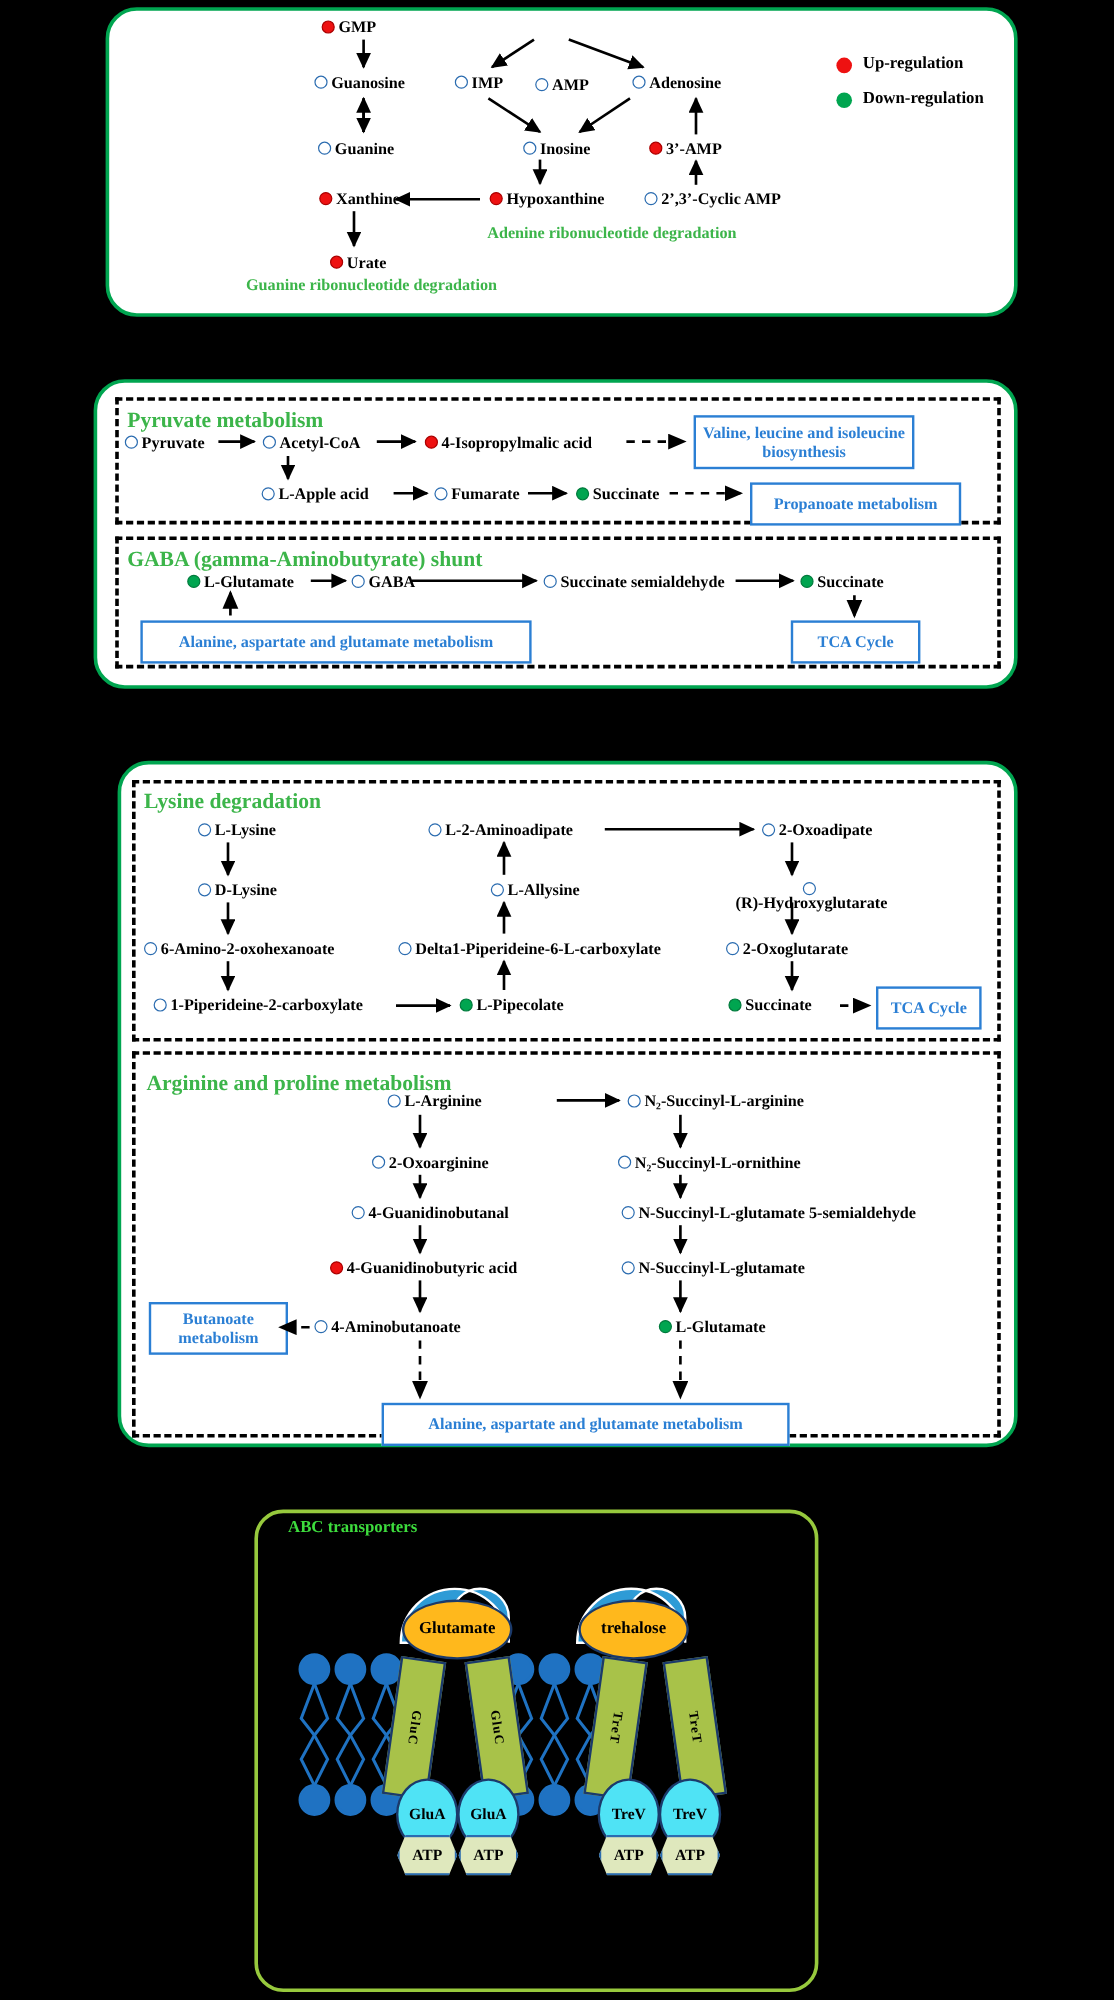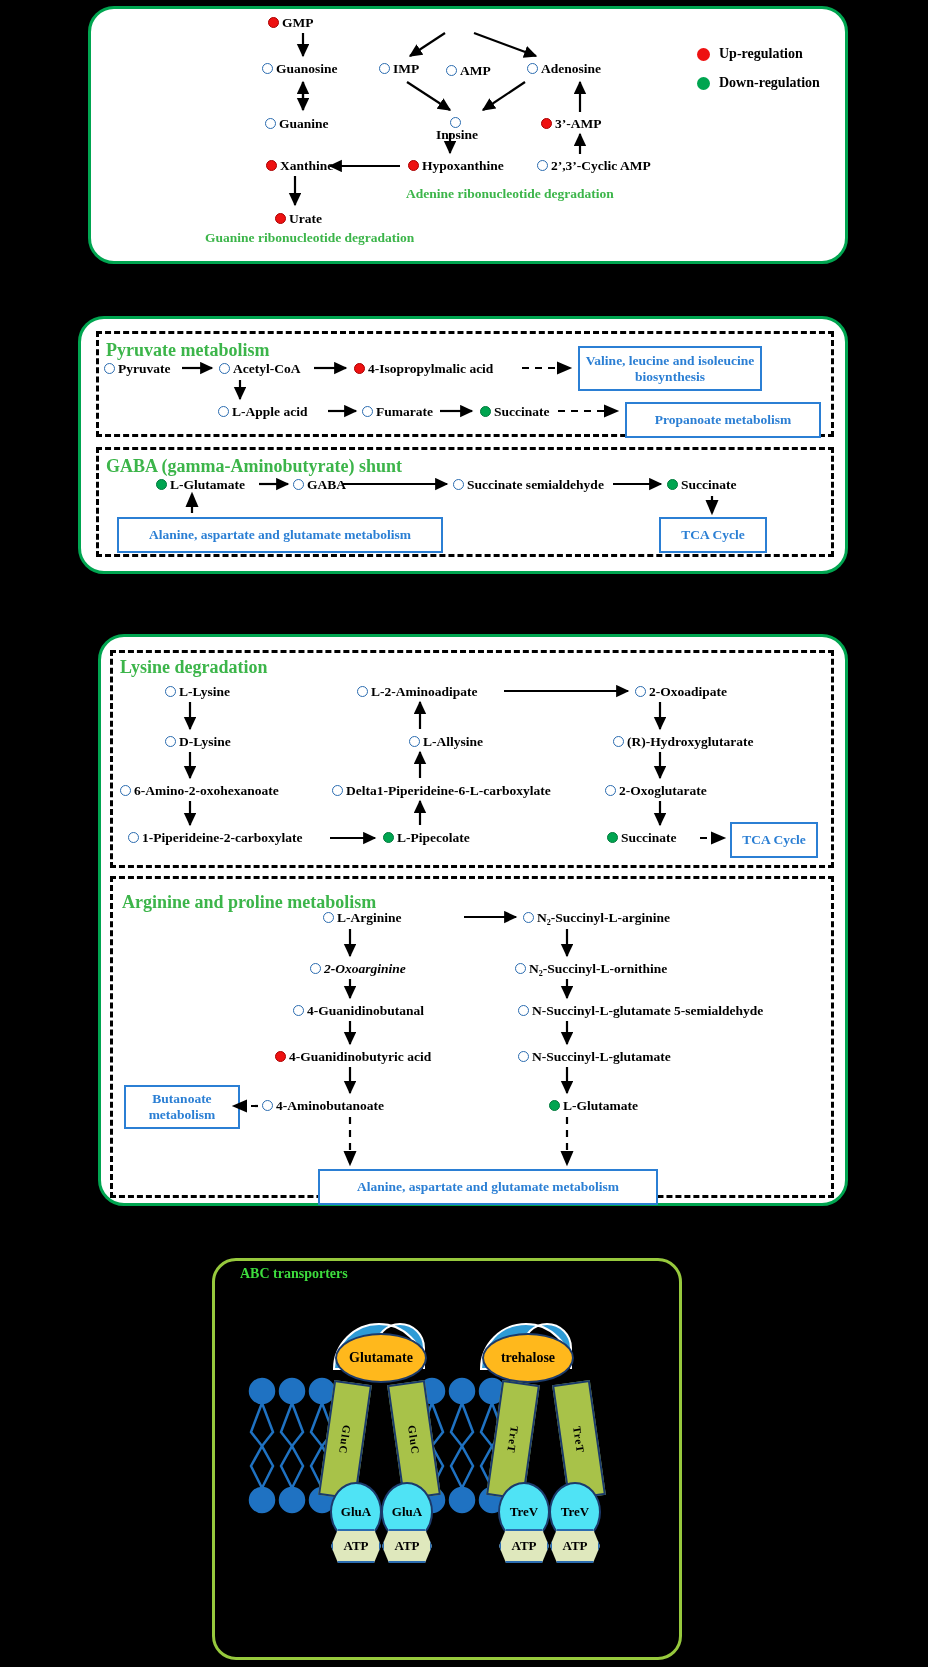--- a/index.html
+++ b/index.html
@@ -70,21 +70,21 @@
   <span class="txt">IMP</span>
   </div>
 <div class="node" style="left:527px;top:62px;">
   <span class="dot open"></span>
   <span class="txt">Adenosine</span>
   </div>
 <div class="node" style="left:265px;top:117px;">
   <span class="dot open"></span>
   <span class="txt">Guanine</span>
   </div>
-<div class="node" style="left:436px;top:117px;flex-direction:column;">
+<div class="node" style="left:436px;top:117px;">
   <span class="dot open"></span>
   <span class="txt">Inosine</span>
   </div>
 <div class="node" style="left:541px;top:117px;">
   <span class="dot up"></span>
   <span class="txt">3’-AMP</span>
   </div>
 <div class="node" style="left:266px;top:159px;">
   <span class="dot up"></span>
   <span class="txt">Xanthine</span>
@@ -134,21 +134,21 @@
   <span class="txt">Fumarate</span>
   </div>
 <div class="node" style="left:480px;top:405px;">
   <span class="dot down"></span>
   <span class="txt">Succinate</span>
   </div>
 
 <div class="bluebox" style="left:578px;top:346px;width:184px;height:45px;">
   <span>Valine, leucine and isoleucine biosynthesis</span>
   </div>
-<div class="bluebox" style="left:625px;top:402px;width:196px;height:25px;">
+<div class="bluebox" style="left:625px;top:402px;width:176px;height:25px;">
   <span>Propanoate metabolism</span>
   </div>
 
 <div class="node" style="left:156px;top:478px;">
   <span class="dot down"></span>
   <span class="txt">L-Glutamate</span>
   </div>
 <div class="node" style="left:293px;top:478px;">
   <span class="dot open"></span>
   <span class="txt">GABA</span>
@@ -191,21 +191,21 @@
   <span class="txt">2-Oxoadipate</span>
   </div>
 <div class="node" style="left:165px;top:735px;">
   <span class="dot open"></span>
   <span class="txt">D-Lysine</span>
   </div>
 <div class="node" style="left:409px;top:735px;">
   <span class="dot open"></span>
   <span class="txt">L-Allysine</span>
   </div>
-<div class="node" style="left:613px;top:735px;">
+<div class="node" style="left:613px;top:735px;flex-direction:column;">
   <span class="dot open"></span>
   <span class="txt">(R)-Hydroxyglutarate</span>
   </div>
 <div class="node" style="left:120px;top:784px;">
   <span class="dot open"></span>
   <span class="txt">6-Amino-2-oxohexanoate</span>
   </div>
 <div class="node" style="left:332px;top:784px;">
   <span class="dot open"></span>
   <span class="txt">Delta1-Piperideine-6-L-carboxylate</span>
@@ -231,21 +231,21 @@
   </div>
 
 <div class="node" style="left:323px;top:911px;">
   <span class="dot open"></span>
   <span class="txt">L-Arginine</span>
   </div>
 <div class="node" style="left:523px;top:911px;">
   <span class="dot open"></span>
   <span class="txt">N₂-Succinyl-L-arginine</span>
   </div>
-<div class="node" style="left:310px;top:962px;font-style:italic;">
+<div class="node" style="left:310px;top:962px;">
   <span class="dot open"></span>
   <span class="txt">2-Oxoarginine</span>
   </div>
 <div class="node" style="left:515px;top:962px;">
   <span class="dot open"></span>
   <span class="txt">N₂-Succinyl-L-ornithine</span>
   </div>
 <div class="node" style="left:293px;top:1004px;justify-content:flex-end;">
   <span class="dot open"></span>
   <span class="txt">4-Guanidinobutanal</span>

